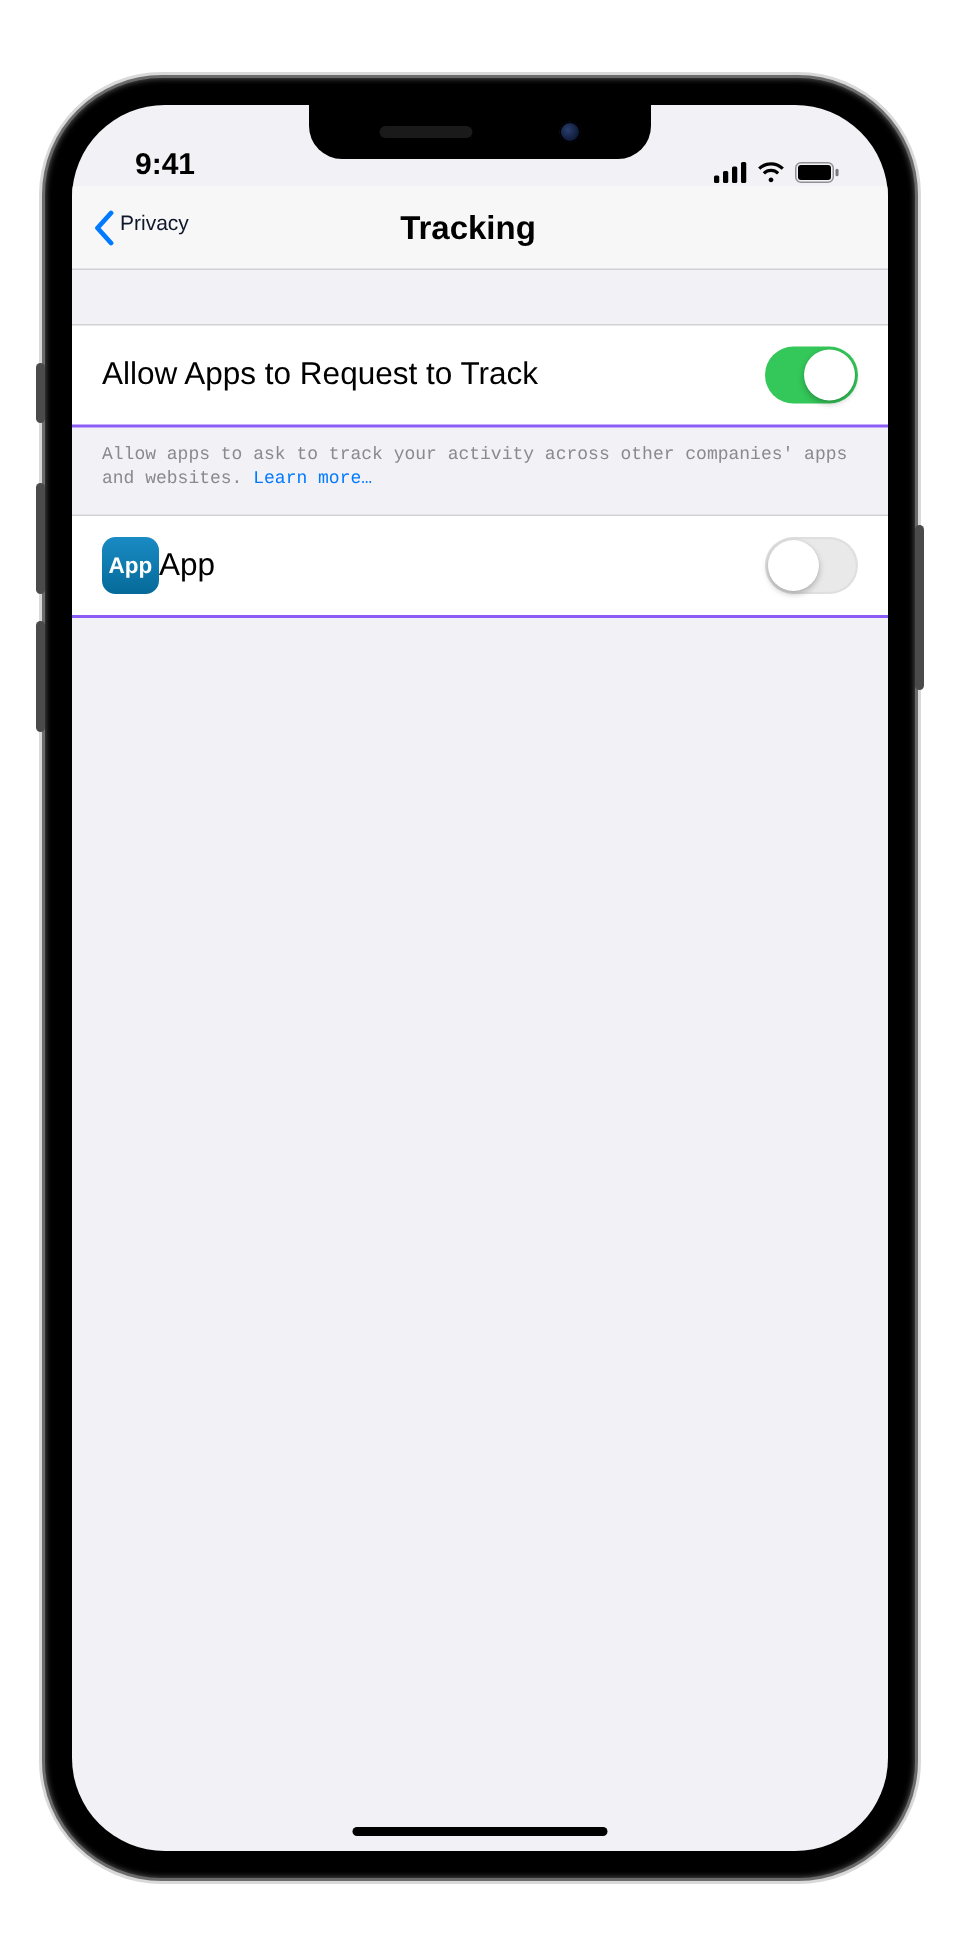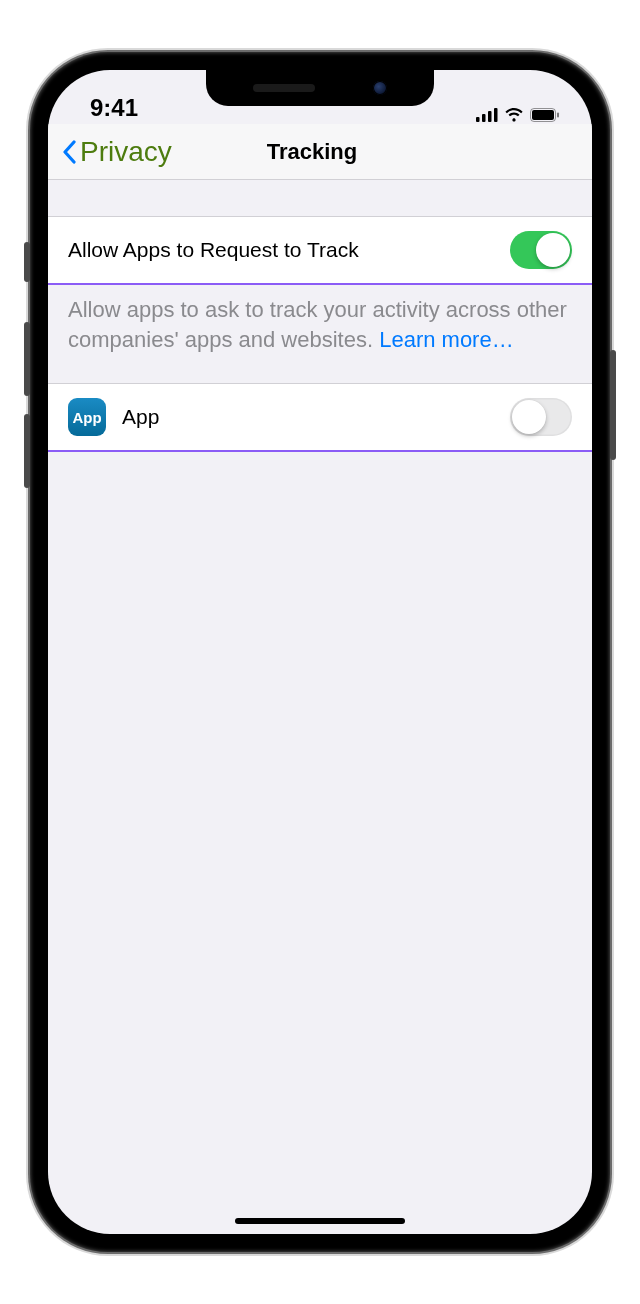--- a/index.html
+++ b/index.html
@@ -68,43 +68,43 @@
       background: radial-gradient(circle at 40% 40%, #2a3f6e 0%, #0a1530 70%);
       box-shadow: inset 0 0 0 1px #000;
     }
     .status-bar {
       height: 54px;
       display: flex;
       justify-content: space-between;
       align-items: flex-end;
       padding: 0 32px 2px 42px;
       font-weight: 600;
-      font-size: 24px;
+      font-size: 20px;
       color: #000;
     }
     .status-left, .status-right {
       display: flex;
       align-items: center;
       gap: 6px;
     }
     .status-right svg { display: block; }
     .nav-bar {
       height: 56px;
       display: flex;
       align-items: center;
       padding: 0 14px;
       position: relative;
       border-bottom: 1px solid #d1d0d5;
       background: #f7f7f8;
     }
     .back-btn {
       display: flex;
-      align-items: center;
-      color: #4d7c0f;
-      font-size: 28px;
+      align-items: flex-start;
+      color: #0f172a;
+      font-size: 14px;
       gap: 4px;
       cursor: pointer;
       z-index: 2;
     }
     .nav-title {
       position: absolute;
       left: 0; right: 16px;
       text-align: center;
       font-weight: 600;
       font-size: 22px;
@@ -120,39 +120,40 @@
       padding: 14px 20px;
       display: flex;
       align-items: center;
       justify-content: space-between;
       font-size: 21px;
       color: #000;
     }
     .row .left {
       display: flex;
       align-items: center;
-      gap: 16px;
+      gap: 0;
     }
     .app-icon {
       width: 38px;
       height: 38px;
       border-radius: 9px;
       background: linear-gradient(180deg, #1a8bc4 0%, #056a99 100%);
       display: flex;
       align-items: center;
       justify-content: center;
       color: #fff;
       font-weight: 600;
       font-size: 15px;
     }
     .footer-text {
-      font-size: 22px;
+      font-size: 12px;
       color: #8a8a8e;
-      padding: 10px 20px 29px 20px;
+      padding: 10px 20px 16px 20px;
       line-height: 1.35;
+      font-family: Liberation Mono, monospace;
     }
     .learn-more {
       color: #007aff;
     }
     
     .switch {
       width: 62px;
       height: 38px;
       border-radius: 19px;
       position: relative;

